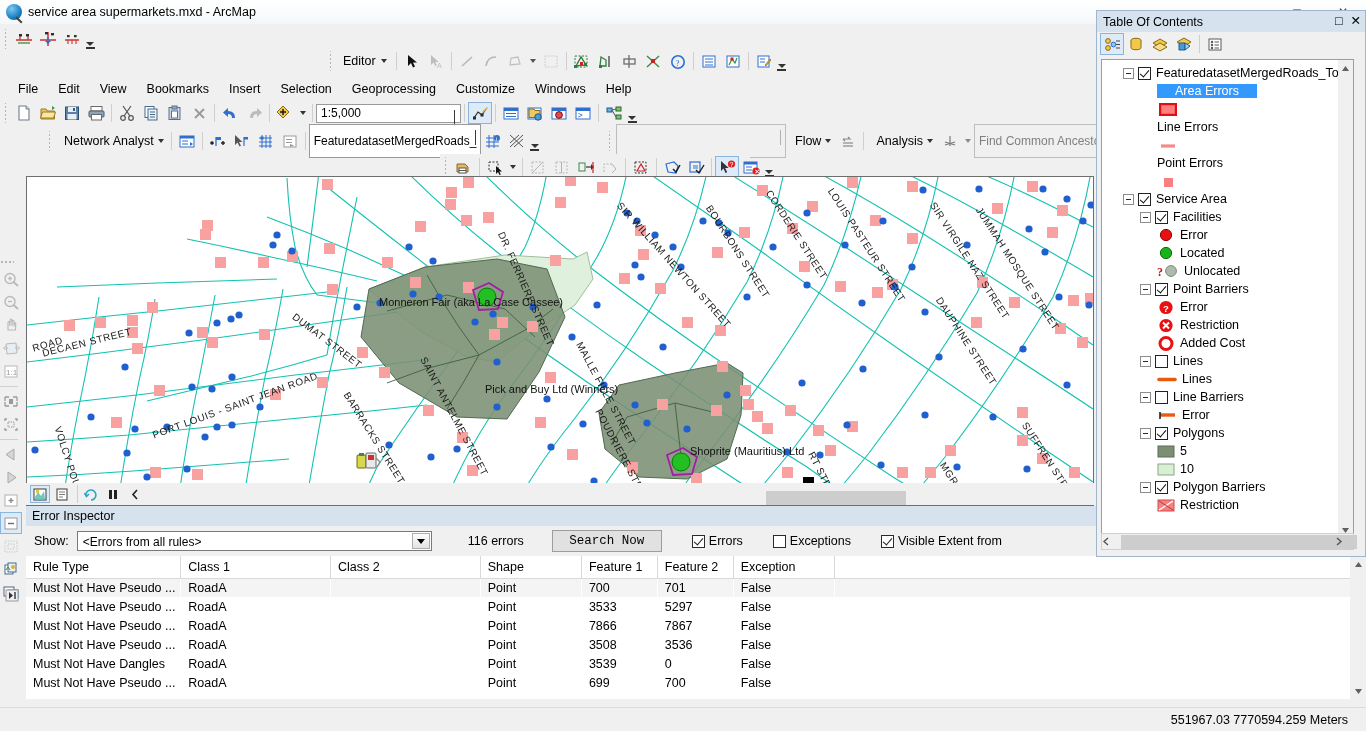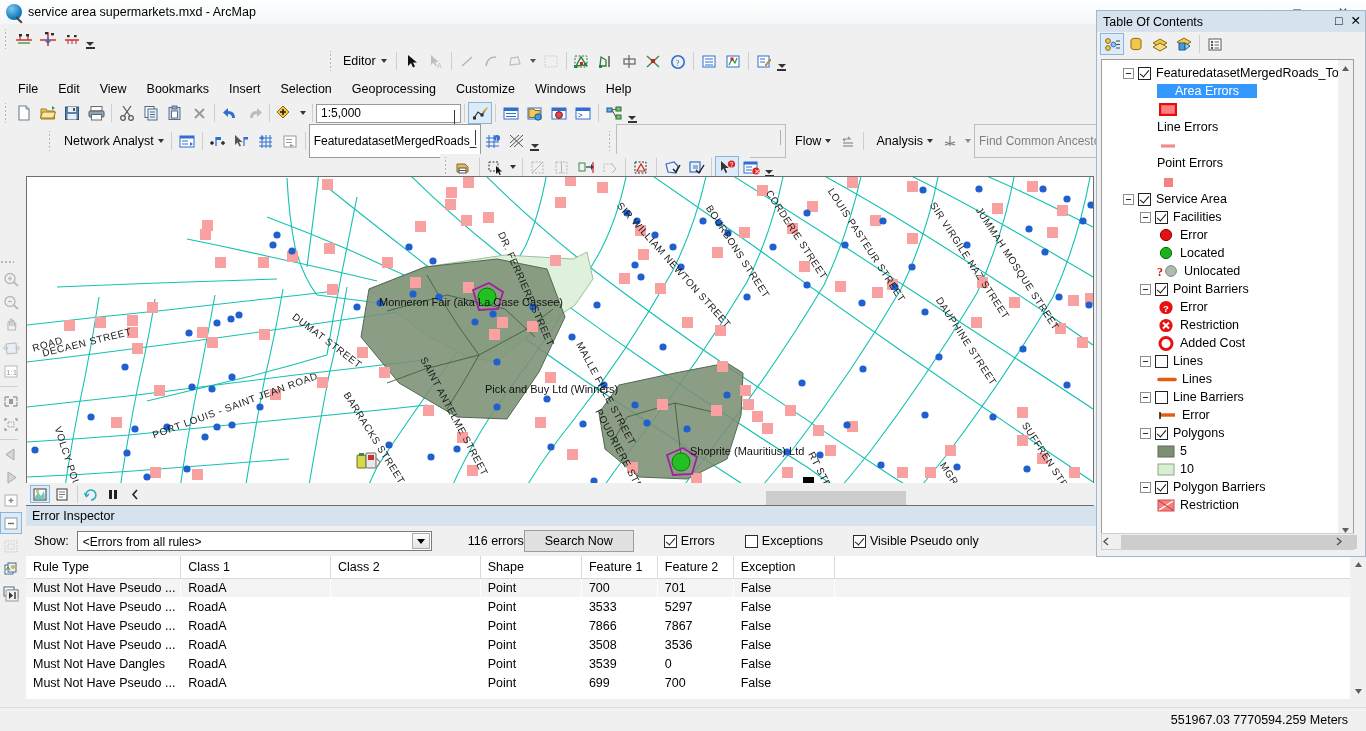--- a/index.html
+++ b/index.html
@@ -101,21 +101,21 @@
   .ei-ctrl { height:30px; display:flex; align-items:center; padding-left:8px; gap:0; }
   .ei-ctrl .lbl { font-size:12.5px; margin-right:8px; }
   .dd {
     width:355px; height:20px; background:#fff; border:1px solid #7a7a7a;
     display:flex; align-items:center; padding:1px 22px 0 5px; font-size:12px; position:relative;
   }
   .dd-arrow { position:absolute; right:1px; top:1px; width:18px; height:16px;
     background:linear-gradient(#fdfdfd,#e3e3e3); border:1px solid #adadad; display:flex;align-items:center;justify-content:center;}
   .dd-arrow i { border-left:4px solid transparent;border-right:4px solid transparent;border-top:5px solid #000;}
   .errcount { margin-left:36px; font-size:12.5px; }
-  .btn-search { width:110px; height:22px; background:#e1e1e1; border:1px solid #9d9d9d; font-size:12.5px; display:flex;align-items:center;justify-content:center;}
+  .btn-search { margin-left:28px; width:110px; height:22px; background:#e1e1e1; border:1px solid #9d9d9d; font-size:12.5px; display:flex;align-items:center;justify-content:center;font-family:Liberation Mono, monospace;}
   .cbx { margin-left:30px; display:flex; align-items:center; font-size:12.5px; gap:4px; }
   .box { width:13px;height:13px;border:1.3px solid #2b2b2b;background:#fff;position:relative;flex:none;}
   .box.on:after { content:""; position:absolute; left:3px; top:0px; width:4px;height:8px;
     border-right:1.6px solid #1c1c1c; border-bottom:1.6px solid #1c1c1c; transform:rotate(40deg);}
 
   table.grid { border-collapse:collapse; width:1340px; table-layout:fixed; background:#fff;}
   table.grid th {
     background:#fff; border-right:1px solid #d9d9d9; border-bottom:1px solid #d9d9d9;
     font-weight:normal; font-size:12.5px; text-align:left; padding:3px 0 3px 7px; height:22px;
   }
@@ -1150,21 +1150,21 @@
       <div class="cbx">
         <span class="box on"></span>
         <span>Errors</span>
       </div>
       <div class="cbx">
         <span class="box"></span>
         <span>Exceptions</span>
       </div>
       <div class="cbx">
         <span class="box on"></span>
-        <span>Visible Pseudo only</span>
+        <span>Visible Extent from</span>
       </div>
     </div>
 
     <div class="gridwrap">
       <table class="grid">
         <colgroup>
           <col style="width:153px">
             <col style="width:148px">
             <col style="width:148px">
           <col style="width:100px">

